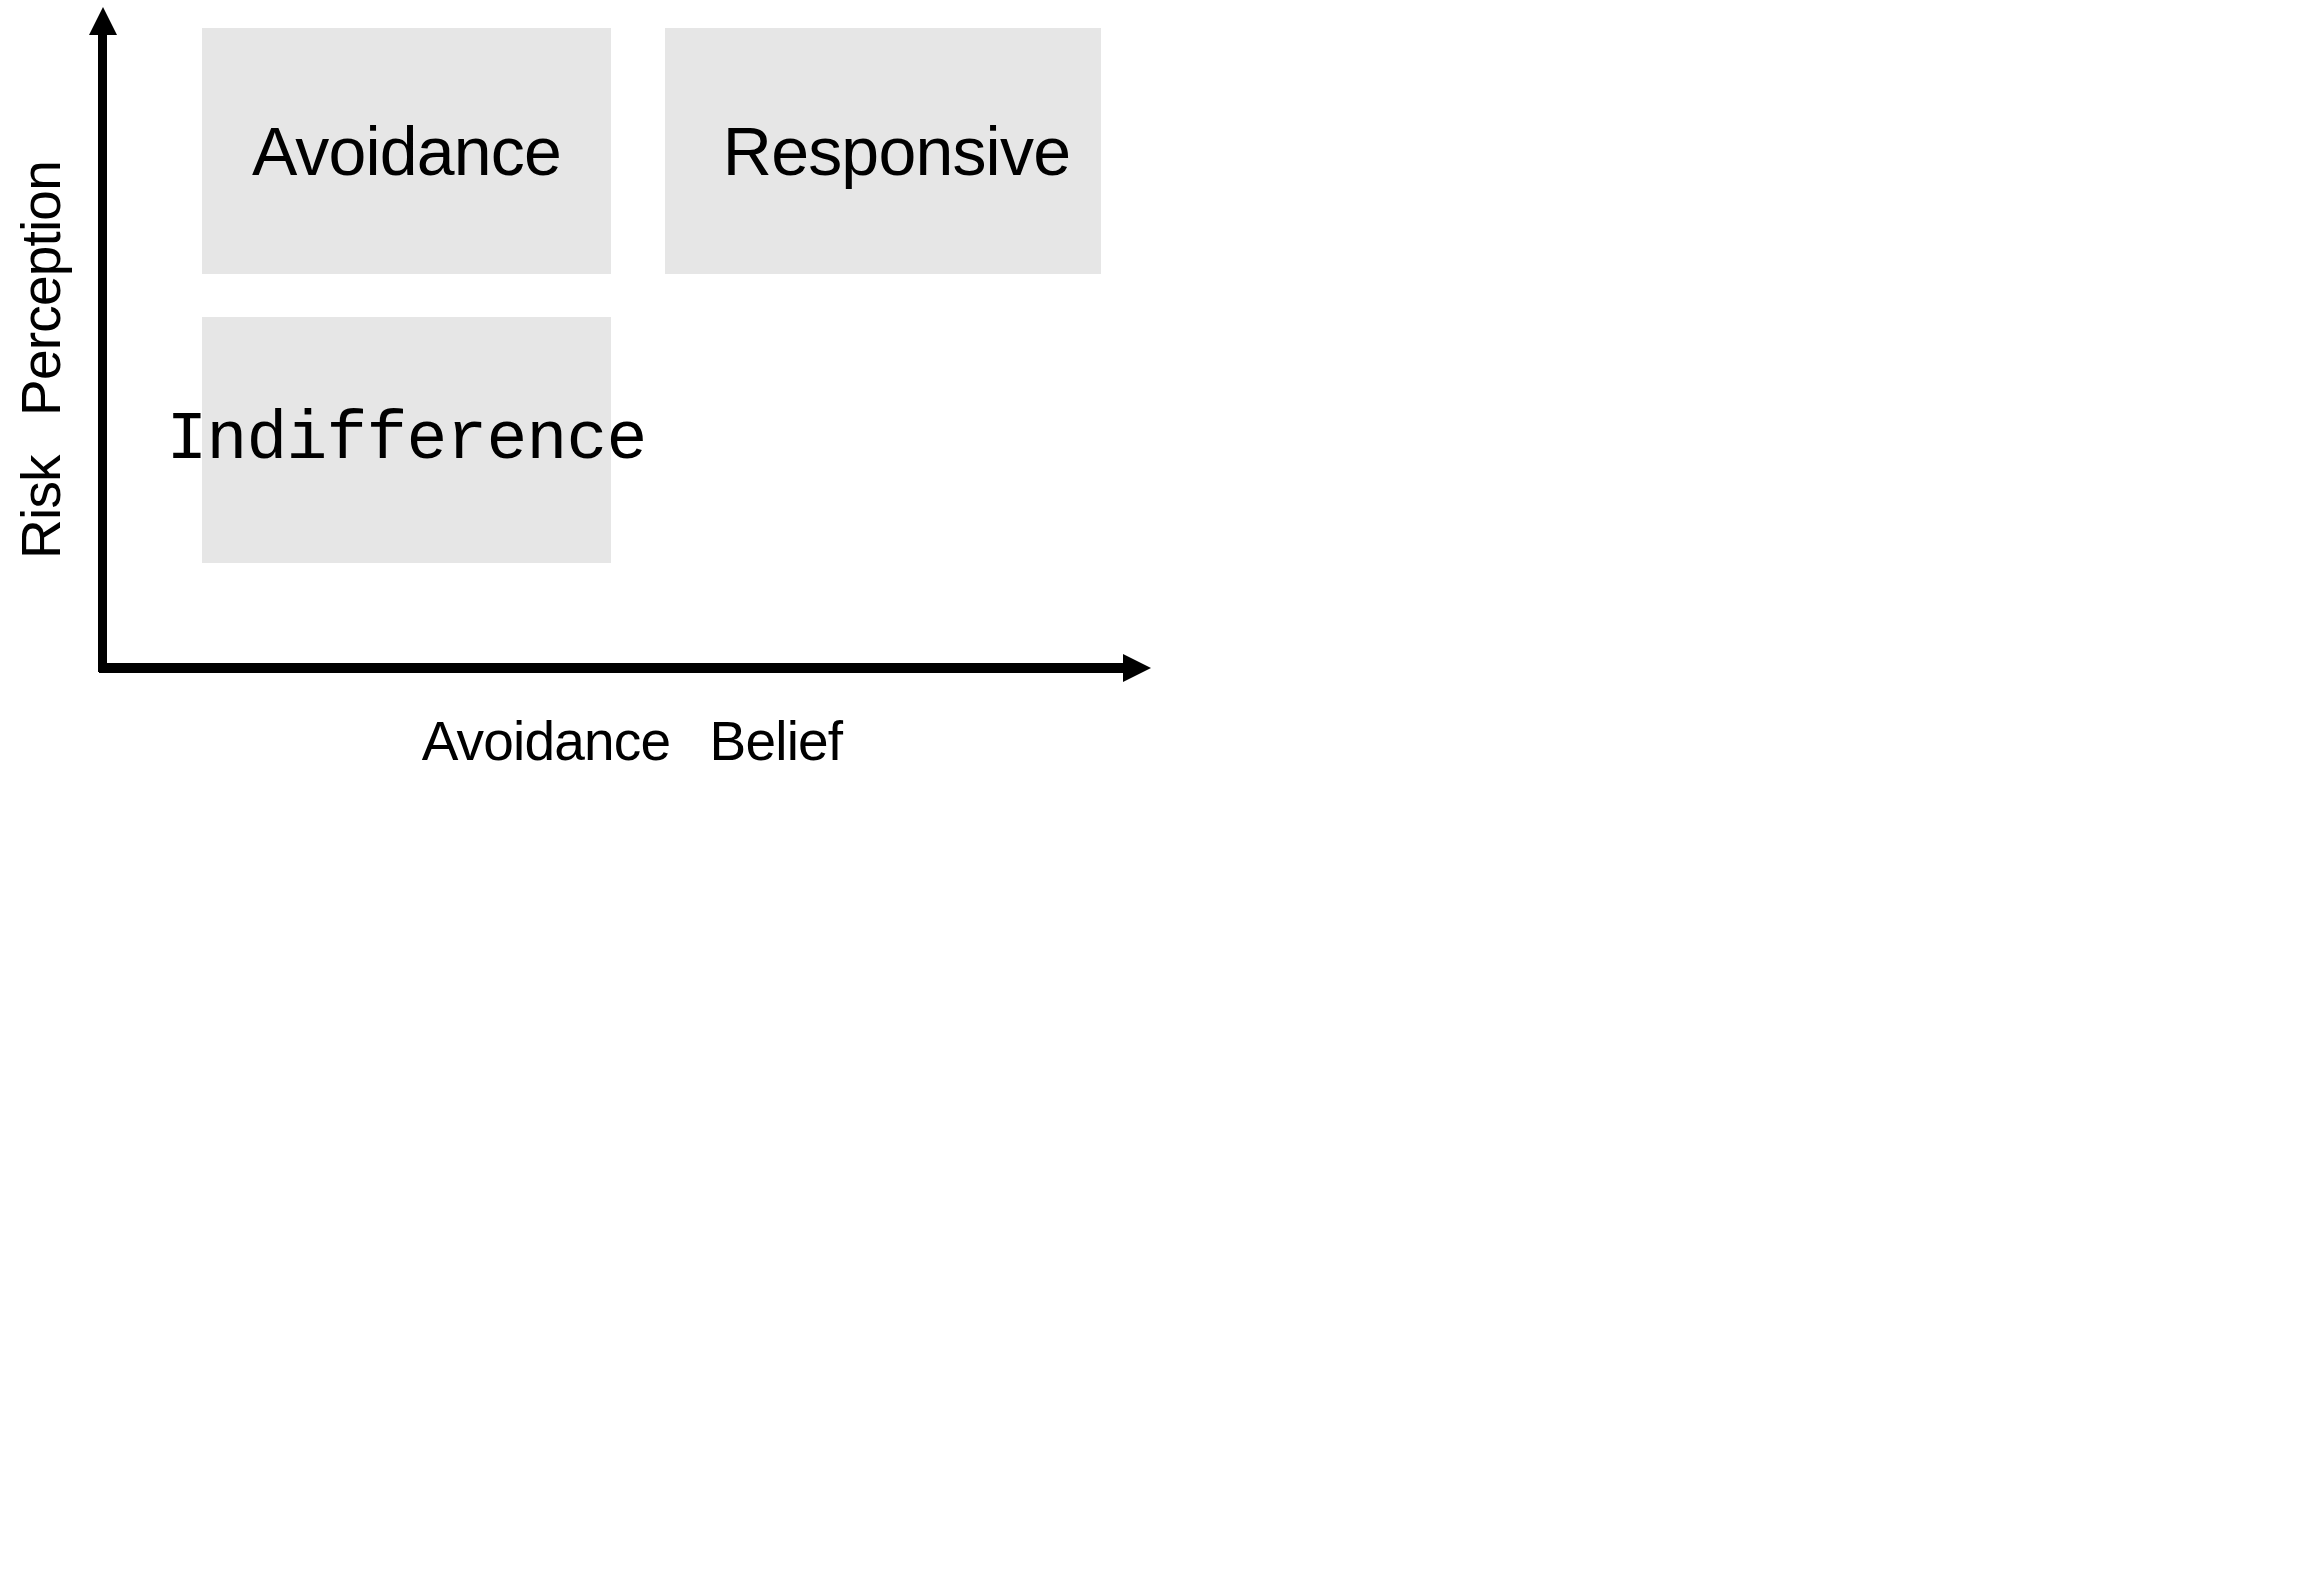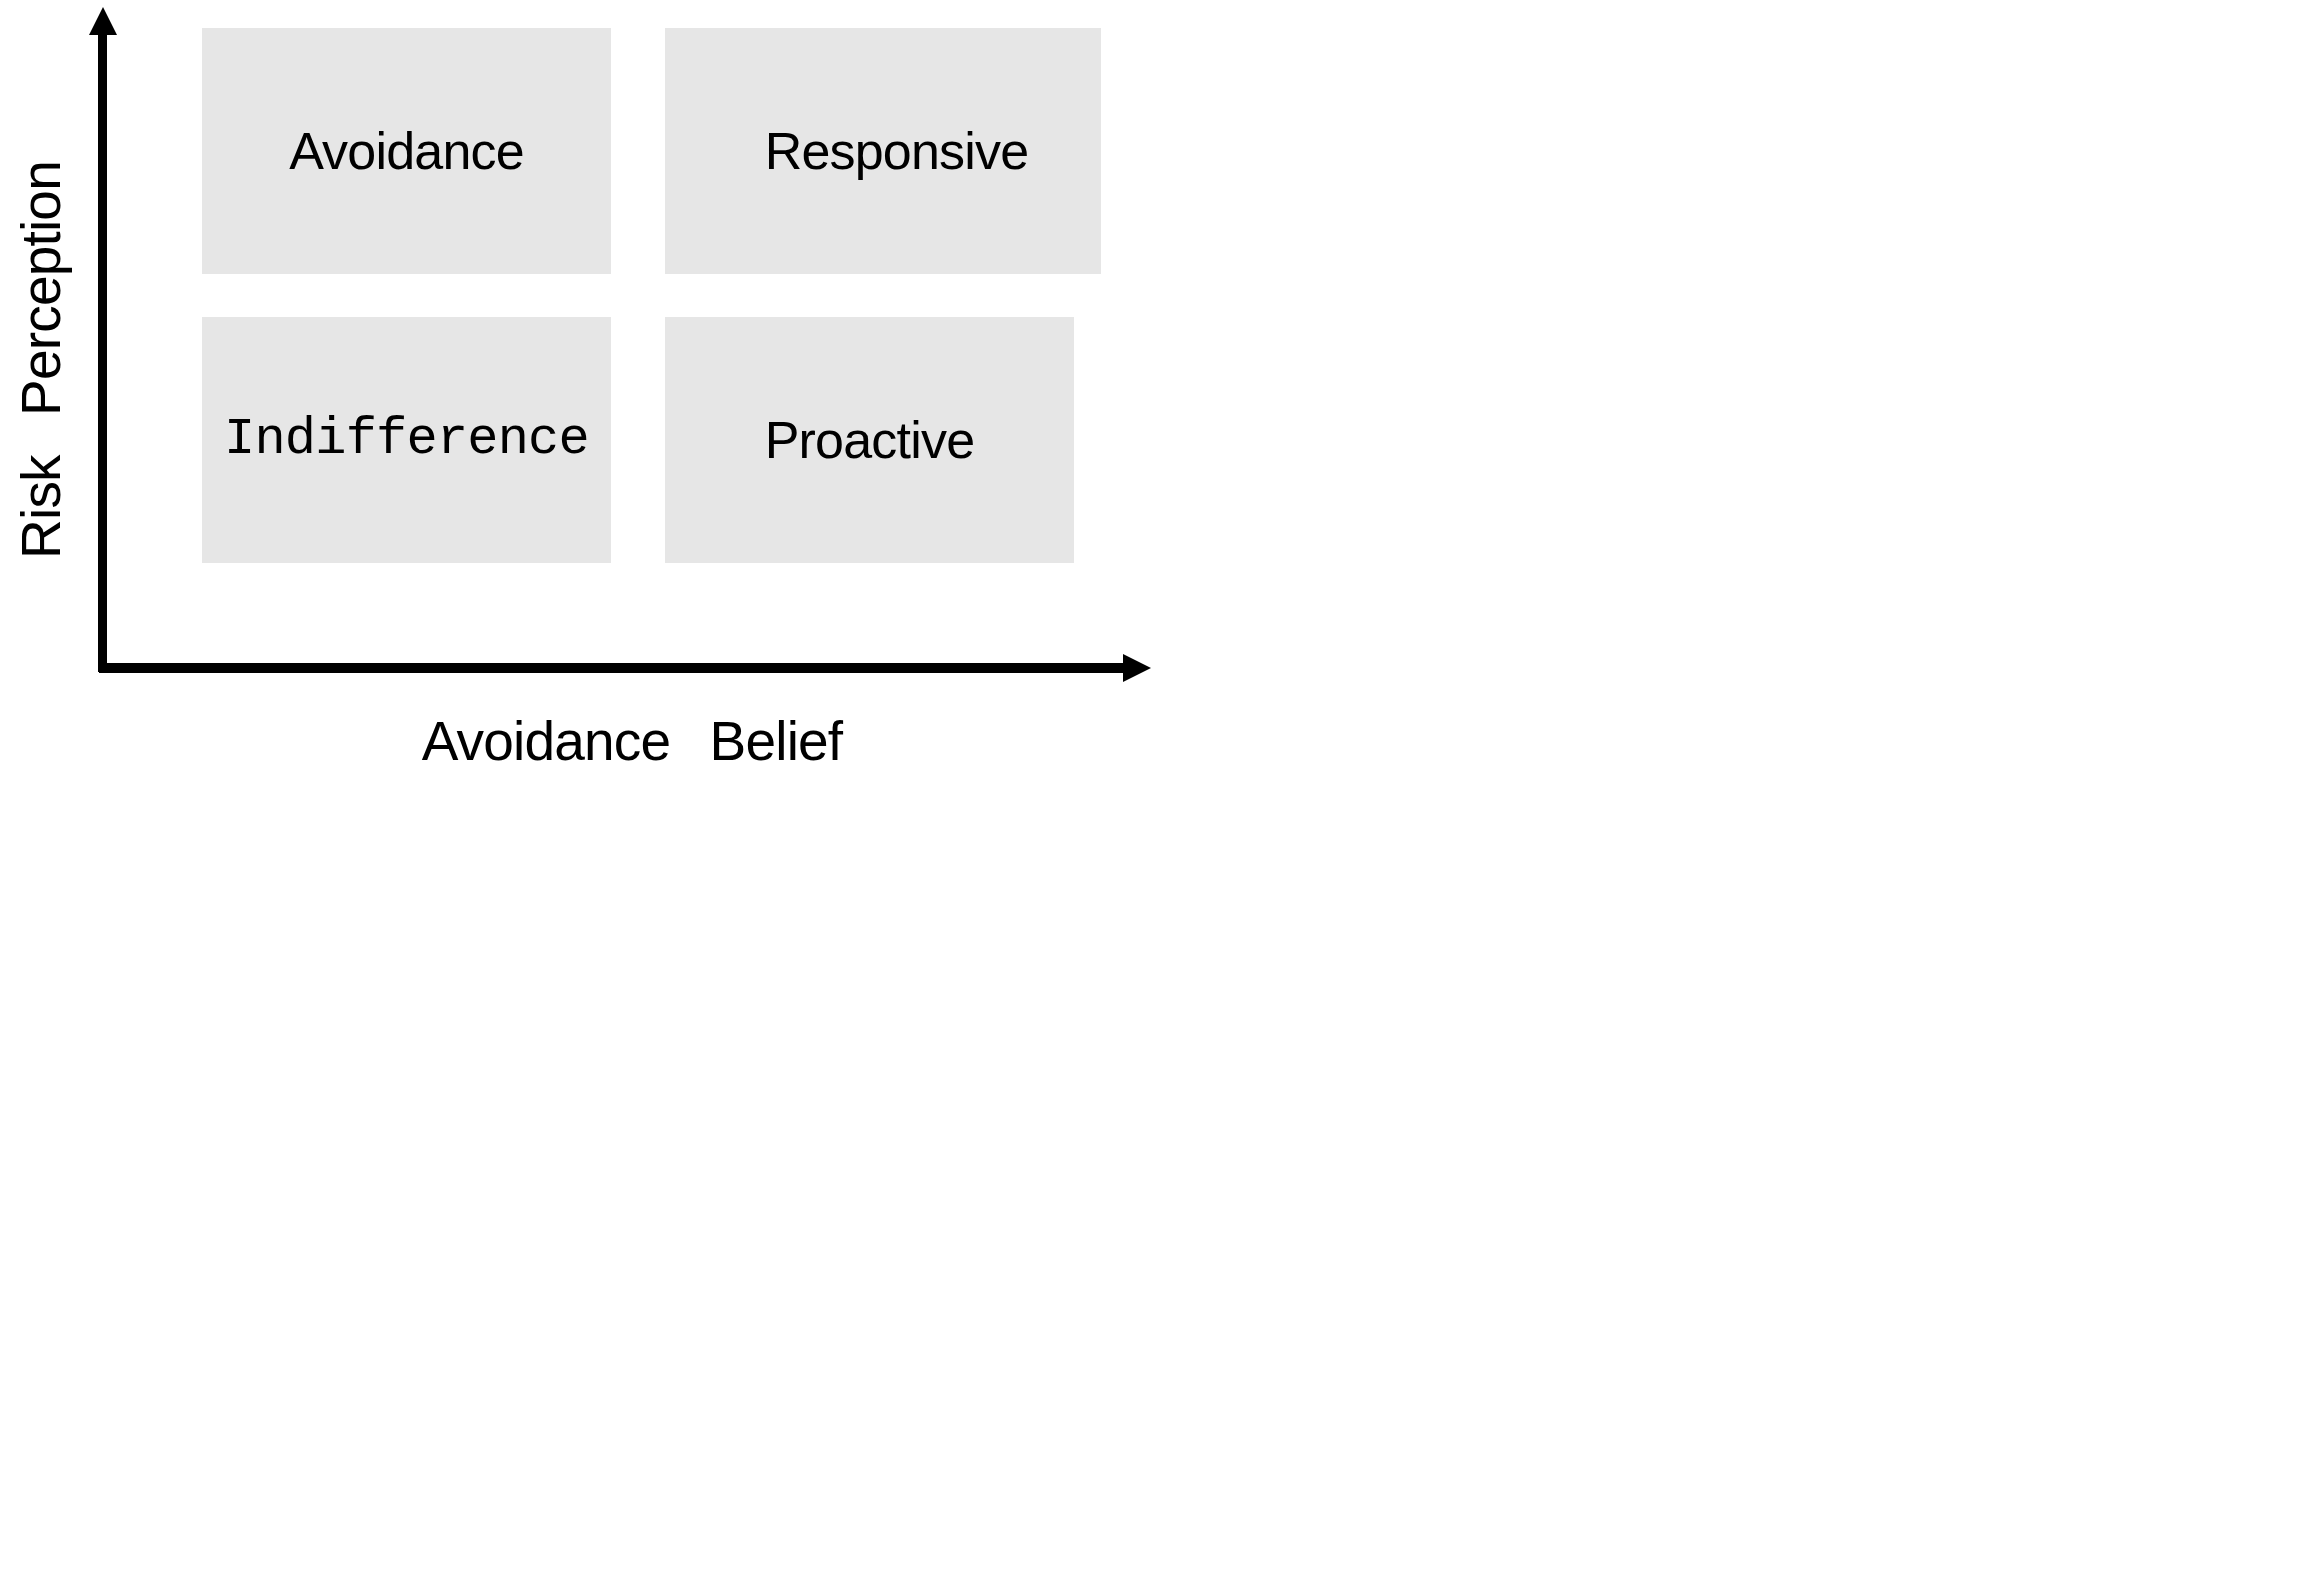--- a/index.html
+++ b/index.html
@@ -16,21 +16,21 @@
     position:absolute;
     width:409px;height:246px;
     background:var(--box,#e6e6e6);
     display:flex;align-items:center;justify-content:center;
   }
   .quad-tl{left:202px;top:28px;}
   .quad-tr{left:665px;top:28px;padding-left:27px;}
   .quad-bl{left:202px;top:317px;font-family:Liberation Mono, monospace;}
   .quad-br{left:665px;top:317px;}
   .quad-label{
-    font-size:52px;line-height:1;white-space:nowrap;
+    font-size:68px;line-height:1;white-space:nowrap;
     letter-spacing:-0.8px;
   }
   
   .y-shaft{
     position:absolute;left:98px;top:30px;width:8.7px;height:642px;
     background:var(--axis,#000);
   }
   .y-head{
     position:absolute;left:89px;top:7.1px;width:0;height:0;
     border-left:14.2px solid transparent;
@@ -76,18 +76,15 @@
 
   <div class="quad quad-tl">
     <span class="quad-label">Avoidance</span>
   </div>
   <div class="quad quad-tr">
     <span class="quad-label">Responsive</span>
   </div>
   <div class="quad quad-bl">
     <span class="quad-label">Indifference</span>
   </div>
-  <div class="quad quad-br">
-    <span class="quad-label">Proactive</span>
-  </div>
 
 </div>
 
 
 </body></html>

